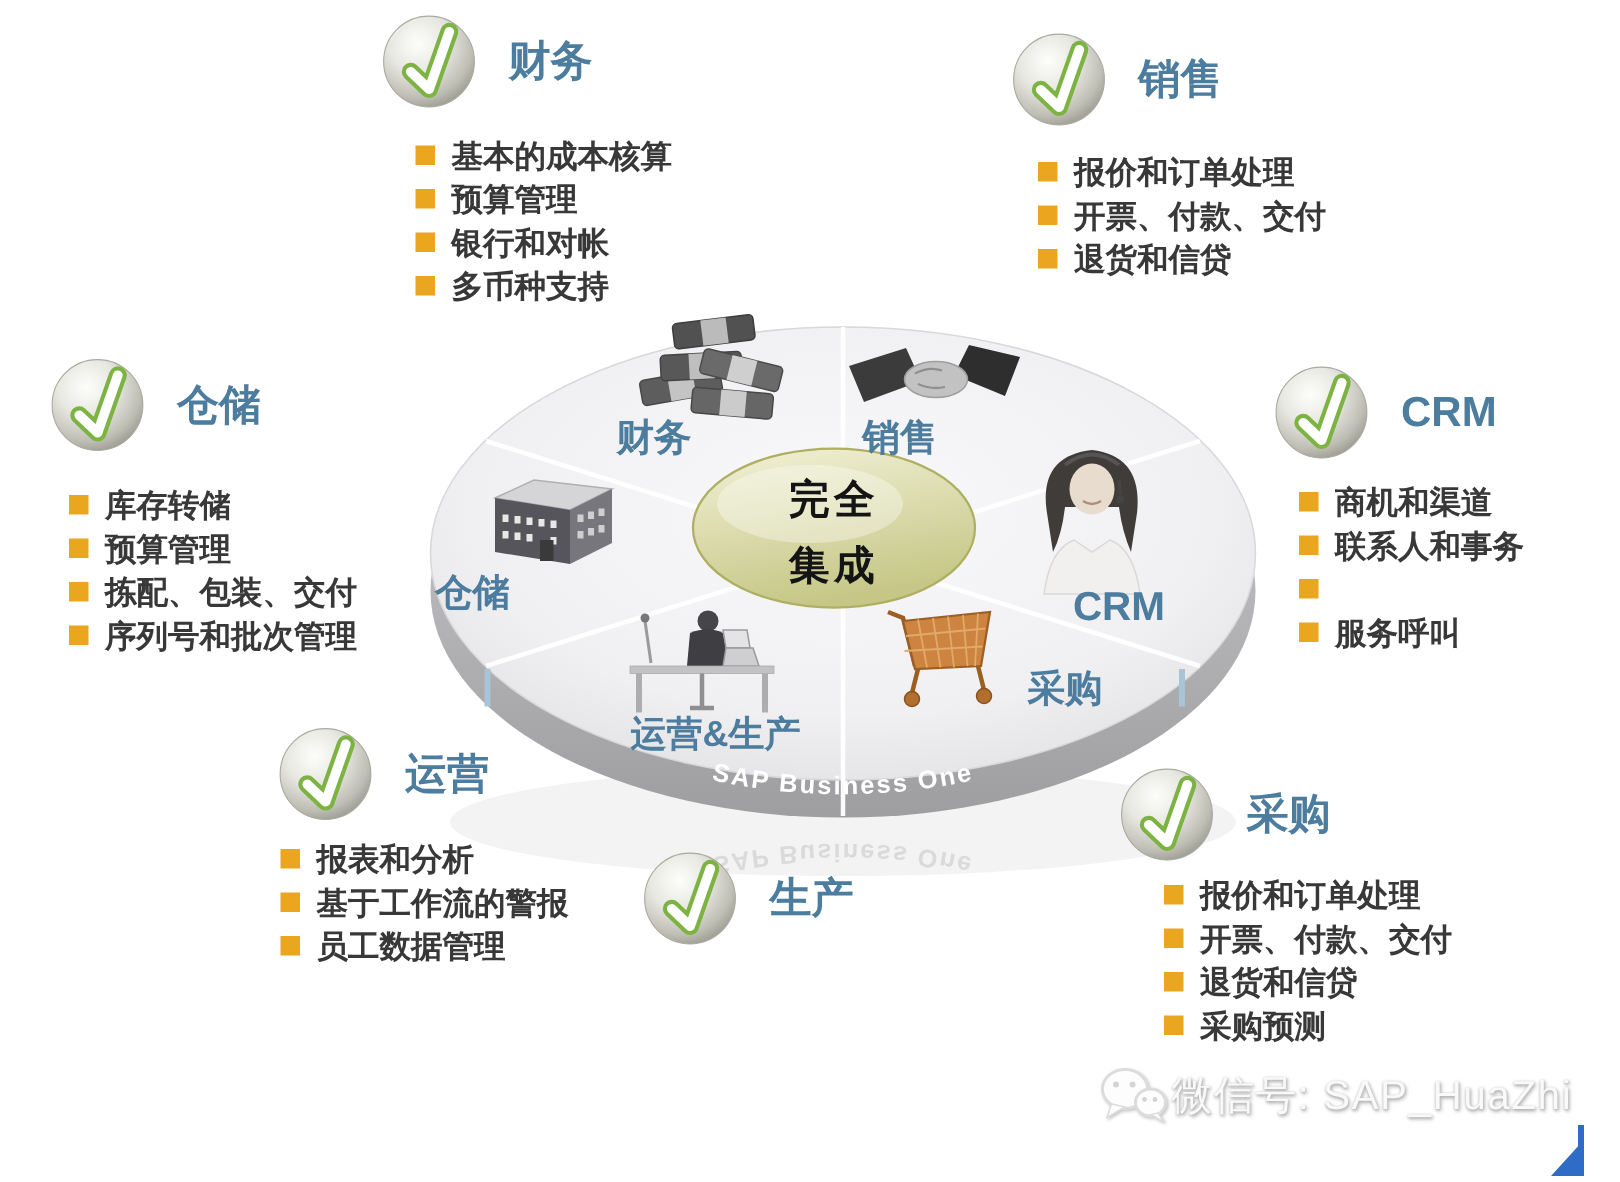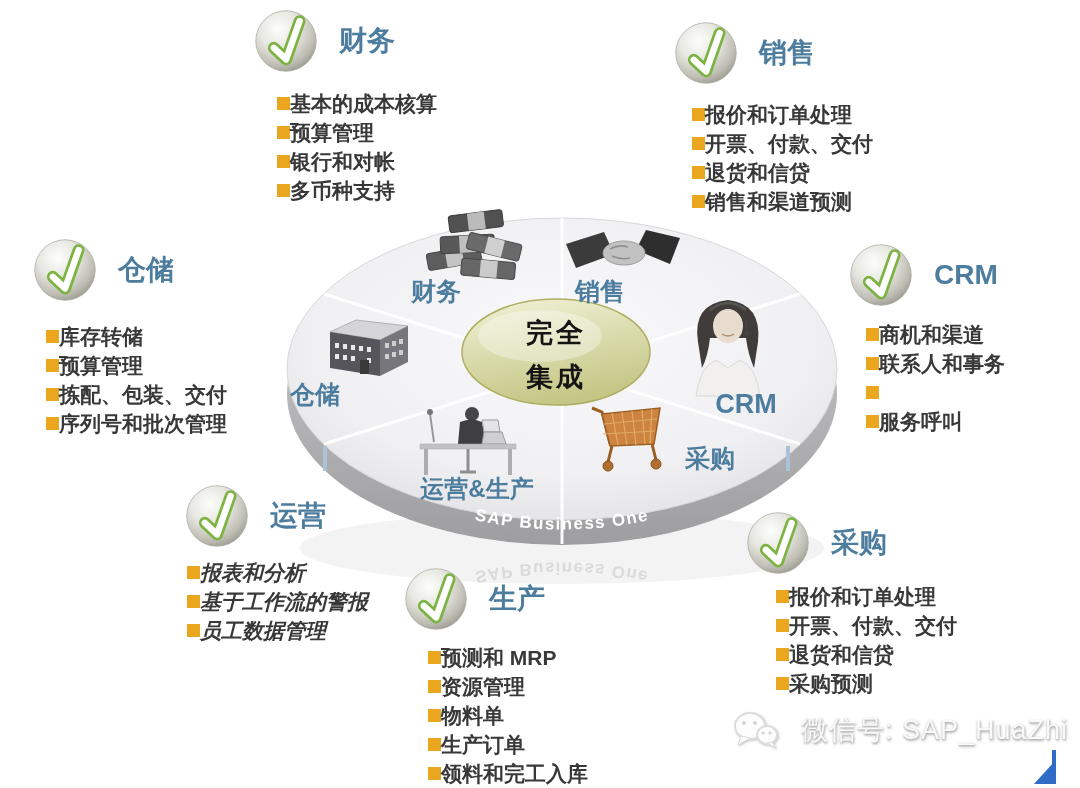--- a/index.html
+++ b/index.html
@@ -5,38 +5,38 @@
   html,body{margin:0;padding:0;background:#fff;}
   .canvas{position:relative;width:1080px;height:788px;background:#ffffff;overflow:hidden;
           font-family:"Liberation Sans","DejaVu Sans",sans-serif;}
   .wheel-svg{position:absolute;left:0;top:0;}
   
   .sec{position:absolute;}
   .sec-head{display:flex;align-items:center;gap:20px;}
   .chk{width:66px;height:66px;flex:none;}
   .sec-title{font-size:28px;font-weight:bold;color:#4C7C9E;white-space:nowrap;}
   .sec ul{list-style:none;margin:0;padding:0;}
-  .sec li{display:flex;align-items:center;gap:0;height:29px;}
+  .sec li{display:flex;align-items:center;gap:11px;height:29px;}
   .bq{width:13px;height:13px;background:#EAA61F;flex:none;}
   .bt{font-size:21px;font-weight:bold;color:#383838;white-space:nowrap;}
   .sec-finance{left:253px;top:8px;}   .sec-finance ul{margin:15px 0 0 24px;}
   .sec-sales{left:673px;top:20px;}    .sec-sales ul{margin:14px 0 0 19px;}
   .sec-warehouse{left:32px;top:237px;}.sec-warehouse ul{margin:19px 0 0 14px;}
   .sec-crm{left:848px;top:242px;}     .sec-crm ul{margin:12px 0 0 18px;text-align:center;}
-  .sec-operations{left:184px;top:483px;} .sec-operations ul{margin:9px 16px 0 3px;font-style:italic;}
-  .sec-production{left:403px;top:566px;} .sec-production ul{margin:11px 0 0 25px;}
+  .sec-operations{left:184px;top:483px;} .sec-operations ul{margin:9px 16px 0 3px;}
+  .sec-production{left:427px;top:566px;} .sec-production ul{margin:11px 0 0 25px;}
   .sec-purchasing{left:745px;top:510px;} .sec-purchasing ul{margin:6px 0 0 31px;}
   
   .wlab{font-size:25px;font-weight:bold;fill:#4C7C9E;}
   .wlab-en{font-size:27px;}
   .ctext{font-size:27px;font-weight:bold;fill:#141414;letter-spacing:3px;}
   .rim-text{font-size:17px;font-weight:bold;fill:#ffffff;letter-spacing:1.5px;}
   .refl{fill:#9b9b9d;}
   
-  .watermark{position:absolute;left:733px;top:710px;display:flex;align-items:center;gap:22px;
+  .watermark{position:absolute;left:733px;top:710px;display:flex;align-items:center;gap:2px;
              filter:drop-shadow(1px 1px 1px rgba(150,150,150,.55));}
   .wm-text{font-size:27px;color:#f9f9f9;text-shadow:0 1px 2px #b0b0b0;white-space:nowrap;letter-spacing:1px;}
 </style>
 </head>
 <body>
 
 <div class="canvas">
 
   <svg class="wheel-svg" width="1080" height="788" viewBox="0 0 1080 788">
     <defs>
@@ -237,24 +237,20 @@
           <span class="bt">报价和订单处理</span>
         </li>
         <li>
           <span class="bq"></span>
           <span class="bt">开票、付款、交付</span>
         </li>
         <li>
           <span class="bq"></span>
           <span class="bt">退货和信贷</span>
         </li>
-        <li>
-          <span class="bq"></span>
-          <span class="bt">销售和渠道预测</span>
-        </li>
       </ul>
   </div>
 
   <div class="sec sec-warehouse">
     <div class="sec-head">
       <svg class="chk">
           <use href="#chk"></use>
         </svg>
       <span class="sec-title">仓储</span>
     </div>
@@ -327,42 +323,20 @@
       </ul>
   </div>
 
   <div class="sec sec-production">
     <div class="sec-head">
       <svg class="chk">
           <use href="#chk"></use>
         </svg>
       <span class="sec-title">生产</span>
     </div>
-    <ul>
-        <li>
-          <span class="bq"></span>
-          <span class="bt">预测和 MRP</span>
-        </li>
-        <li>
-          <span class="bq"></span>
-          <span class="bt">资源管理</span>
-        </li>
-        <li>
-          <span class="bq"></span>
-          <span class="bt">物料单</span>
-        </li>
-        <li>
-          <span class="bq"></span>
-          <span class="bt">生产订单</span>
-        </li>
-        <li>
-          <span class="bq"></span>
-          <span class="bt">领料和完工入库</span>
-        </li>
-      </ul>
   </div>
 
   <div class="sec sec-purchasing">
     <div class="sec-head">
       <svg class="chk">
           <use href="#chk"></use>
         </svg>
       <span class="sec-title">采购</span>
     </div>
     <ul>

